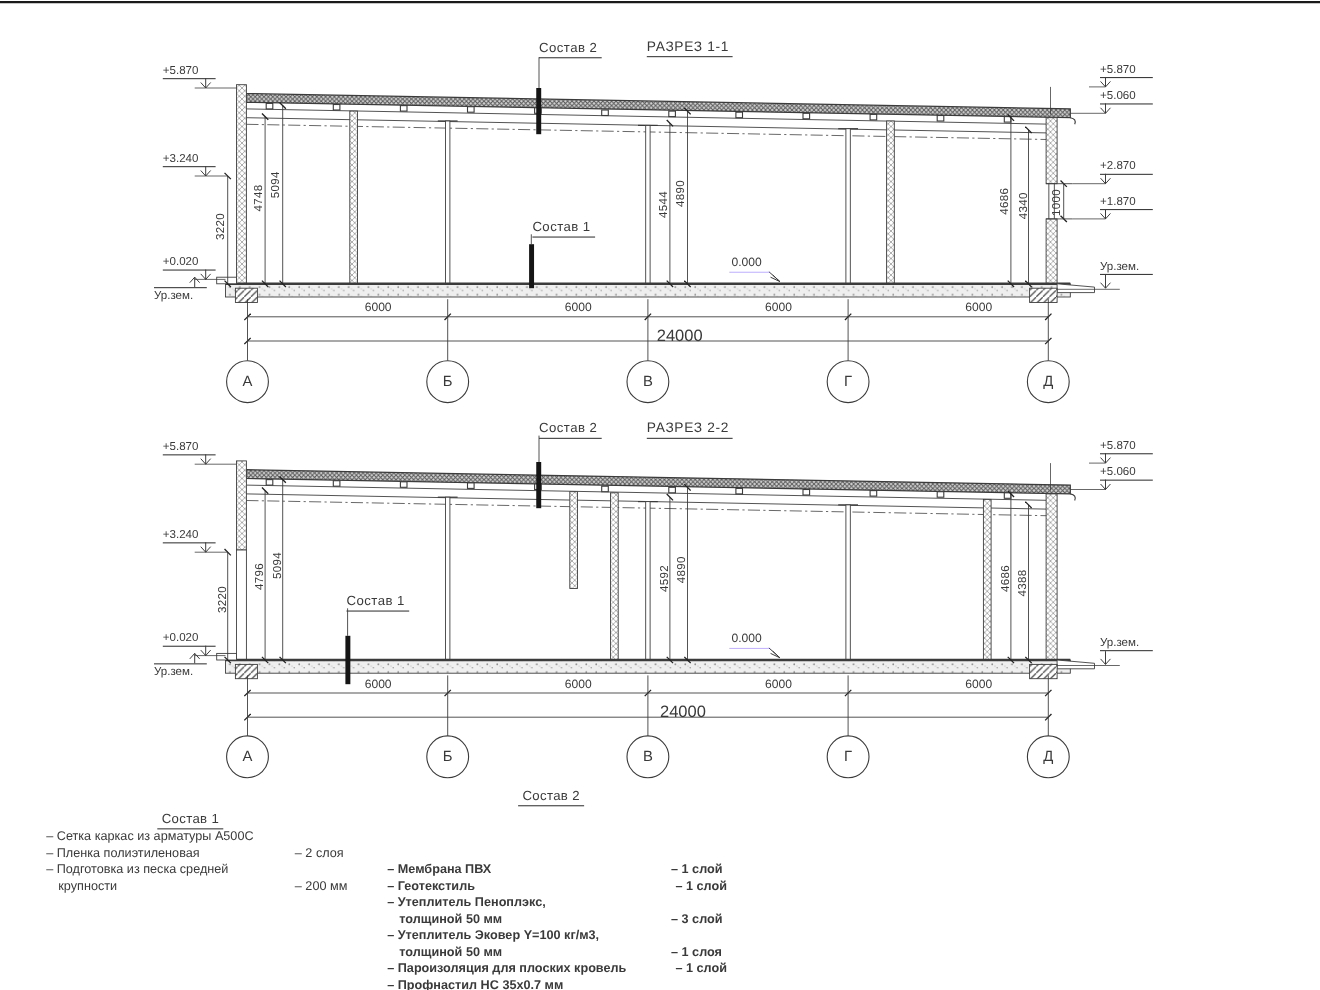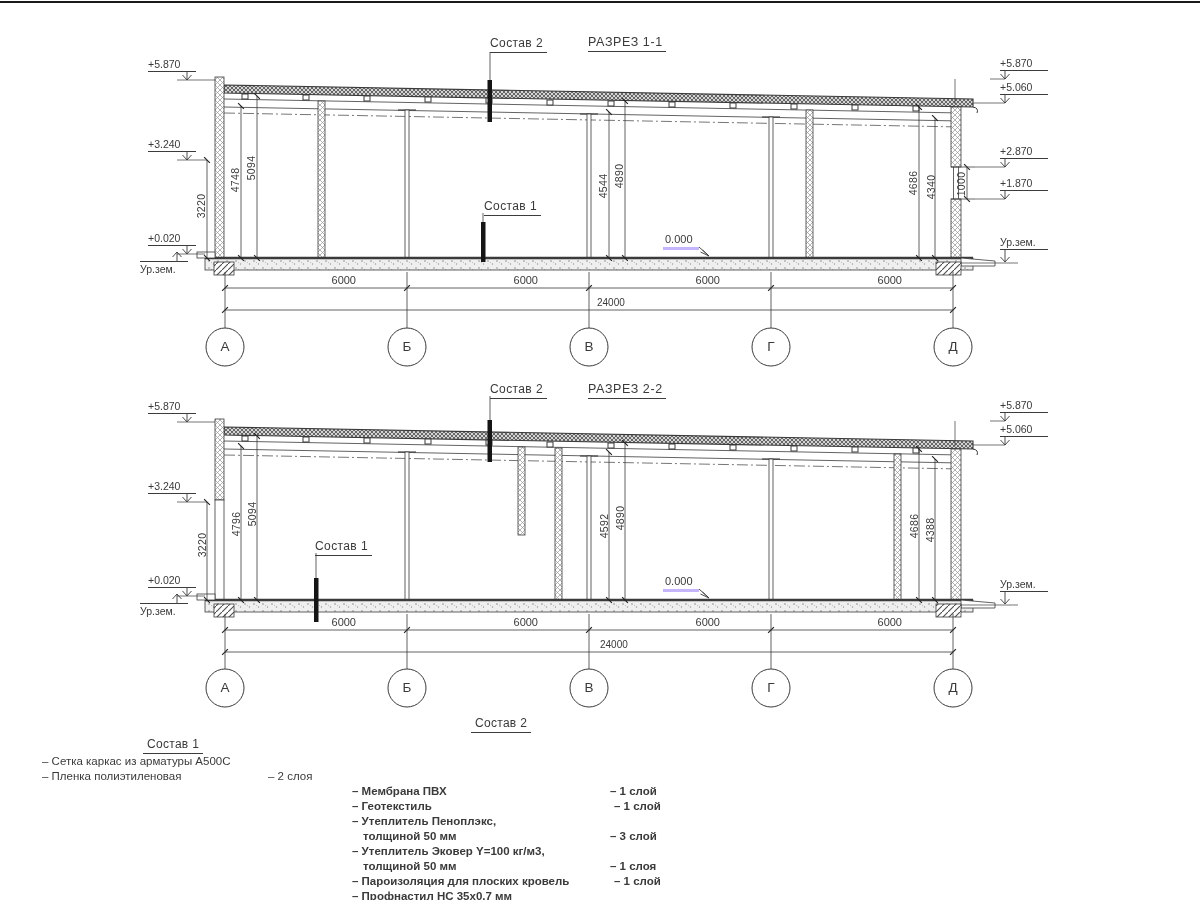--- a/index.html
+++ b/index.html
@@ -1,23 +1,23 @@
 <!DOCTYPE html>
 <html><head>
 <meta charset="utf-8">
 <style>
   html,body{margin:0;padding:0;background:#fff;}
   body{width:1200px;height:900px;overflow:hidden;position:relative;
        font-family:"Liberation Sans",sans-serif;color:#3a3a3a;}
   #canvas{position:absolute;left:0;top:0;width:1200px;height:900px;background:#fff;}
   svg{position:absolute;left:0;top:0;}
-  .t{position:absolute;white-space:nowrap;font-size:10px;color:#3a3a3a;}
+  .t{position:absolute;white-space:nowrap;font-size:15px;color:#3a3a3a;}
   .ttl{font-size:12.5px;letter-spacing:.6px;border-bottom:1.2px solid #3c3c3c;padding:0 3px 2px 0;}
   .lbl{font-size:12px;letter-spacing:.4px;border-bottom:1.2px solid #3c3c3c;padding:0 4px 2px 0;}
-  .zero{font-size:11px;border-bottom:3px solid #c4b5fd;padding:0 6px 2px 2px;}
+  .zero{font-size:11px;border-bottom:1px solid #c4b5fd;padding:0 6px 2px 2px;}
   .lvl{font-size:10.5px;width:48px;border-bottom:1px solid #3c3c3c;padding-bottom:1px;}
   .lvl-ot{font-size:10.5px;width:48px;border-top:1px solid #3c3c3c;padding-top:1px;}
   .vdim{position:absolute;width:40px;height:12px;display:flex;align-items:center;justify-content:center;
         transform:rotate(-90deg);font-size:10.5px;letter-spacing:.3px;}
   .span-dim{width:80px;text-align:right;font-size:11px;}
   .axis-l{width:38px;text-align:center;font-size:13.5px;}
   .legend{position:absolute;font-size:11.5px;line-height:15px;}
   .legend .li{position:relative;}
   .li-text{white-space:pre-line;padding-left:11px;text-indent:-11px;display:block;}
   .li-val{position:absolute;bottom:0;white-space:nowrap;}
@@ -333,20 +333,25 @@
 
 <span class="lg-h" style="left:143px;top:737px;">Состав 1</span>
 <div class="legend" style="left:42px;top:754px;width:312px;">
   <div class="li">
     <span class="li-text">– Сетка каркас из арматуры А500С</span>
   </div>
   <div class="li">
     <span class="li-text">– Пленка полиэтиленовая</span>
     <span class="li-val" style="left:226px;margin-top:36px;">–  2 слоя</span>
   </div>
+  <div class="li">
+    <span class="li-text">– Подготовка из песка средней
+крупности</span>
+    <span class="li-val" style="left:226px;">–  200 мм</span>
+  </div>
 </div>
 
 <span class="lg-h" style="left:471px;top:716px;">Состав 2</span>
 <div class="legend" style="left:352px;top:784px;width:330px;font-weight:bold;">
   <div class="li">
     <span class="li-text">– Мембрана ПВХ</span>
     <span class="li-val" style="left:258px;">– 1 слой</span>
   </div>
   <div class="li">
     <span class="li-text">– Геотекстиль</span>

